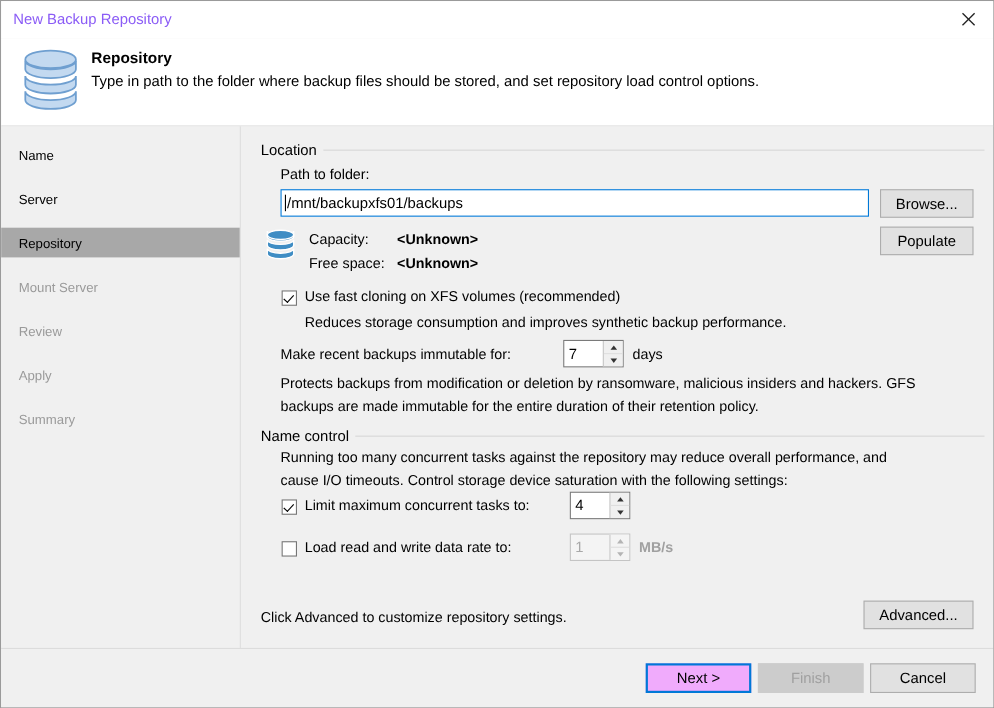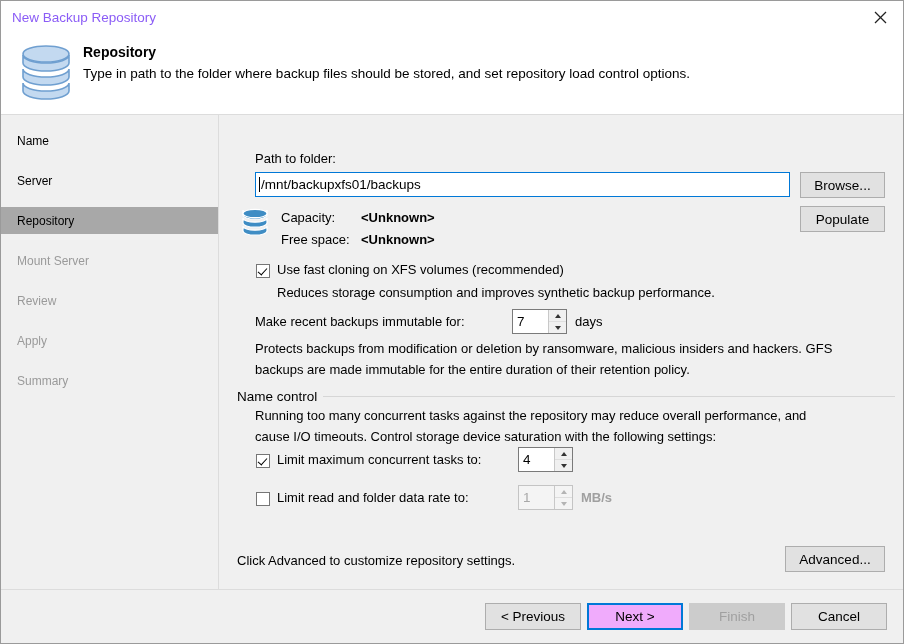--- a/index.html
+++ b/index.html
@@ -369,20 +369,24 @@
         <span>Apply</span>
       </div>
     <div class="nav-item" style="top:252px">
         <span>Summary</span>
       </div>
   </div>
   <div class="sidebar-divider"></div>
 
   <div class="main">
 
+    <div class="group-head" style="top:12px; width:658px;">
+      <span class="group-label">Location</span>
+      <span class="group-rule" style="flex:1"></span>
+    </div>
 
     <div class="lbl" style="left:36px; top:36px;">Path to folder:</div>
 
     <div class="path-input">
       <span class="caret"></span>
         <span>/mnt/backupxfs01/backups</span>
     </div>
 
     <div class="btn" style="left:581px; top:57px; width:85px;">
       <span>Browse...</span>
@@ -444,21 +448,21 @@
         <div class="spin-up">
             <span class="tri tri-up"></span>
           </div>
         <div class="spin-dn">
             <span class="tri tri-dn"></span>
           </div>
       </div>
     </div>
 
     <div class="cb" style="left:37px; top:377px;"></div>
-    <div class="lbl" style="left:58px; top:375px;">Limit read and folder data rate to:</div>
+    <div class="lbl" style="left:58px; top:375px;">Load read and write data rate to:</div>
     <div class="spin disabled" style="left:299px; top:370px; width:55px;">
       <div class="spin-val">1</div>
       <div class="spin-btns">
         <div class="spin-up">
             <span class="tri tri-up"></span>
           </div>
         <div class="spin-dn">
             <span class="tri tri-dn"></span>
           </div>
       </div>
@@ -466,23 +470,20 @@
     <div class="lbl dim" style="left:362px; top:375px;font-weight:bold;">MB/s</div>
 
     <div class="lbl" style="left:18px; top:438px;">Click Advanced to customize repository settings.</div>
     <div class="btn" style="left:566px; top:431px; width:100px;">
       <span>Advanced...</span>
     </div>
   </div>
 
   <div class="footer-rule"></div>
   <div class="footer">
-    <div class="btn" style="left:484px;">
-      <span>&lt; Previous</span>
-    </div>
     <div class="btn focused" style="left:586px;">
       <span>Next &gt;</span>
     </div>
     <div class="btn disabled" style="left:688px;">
       <span>Finish</span>
     </div>
     <div class="btn" style="left:790px;text-align:right;">
       <span>Cancel</span>
     </div>
   </div>

